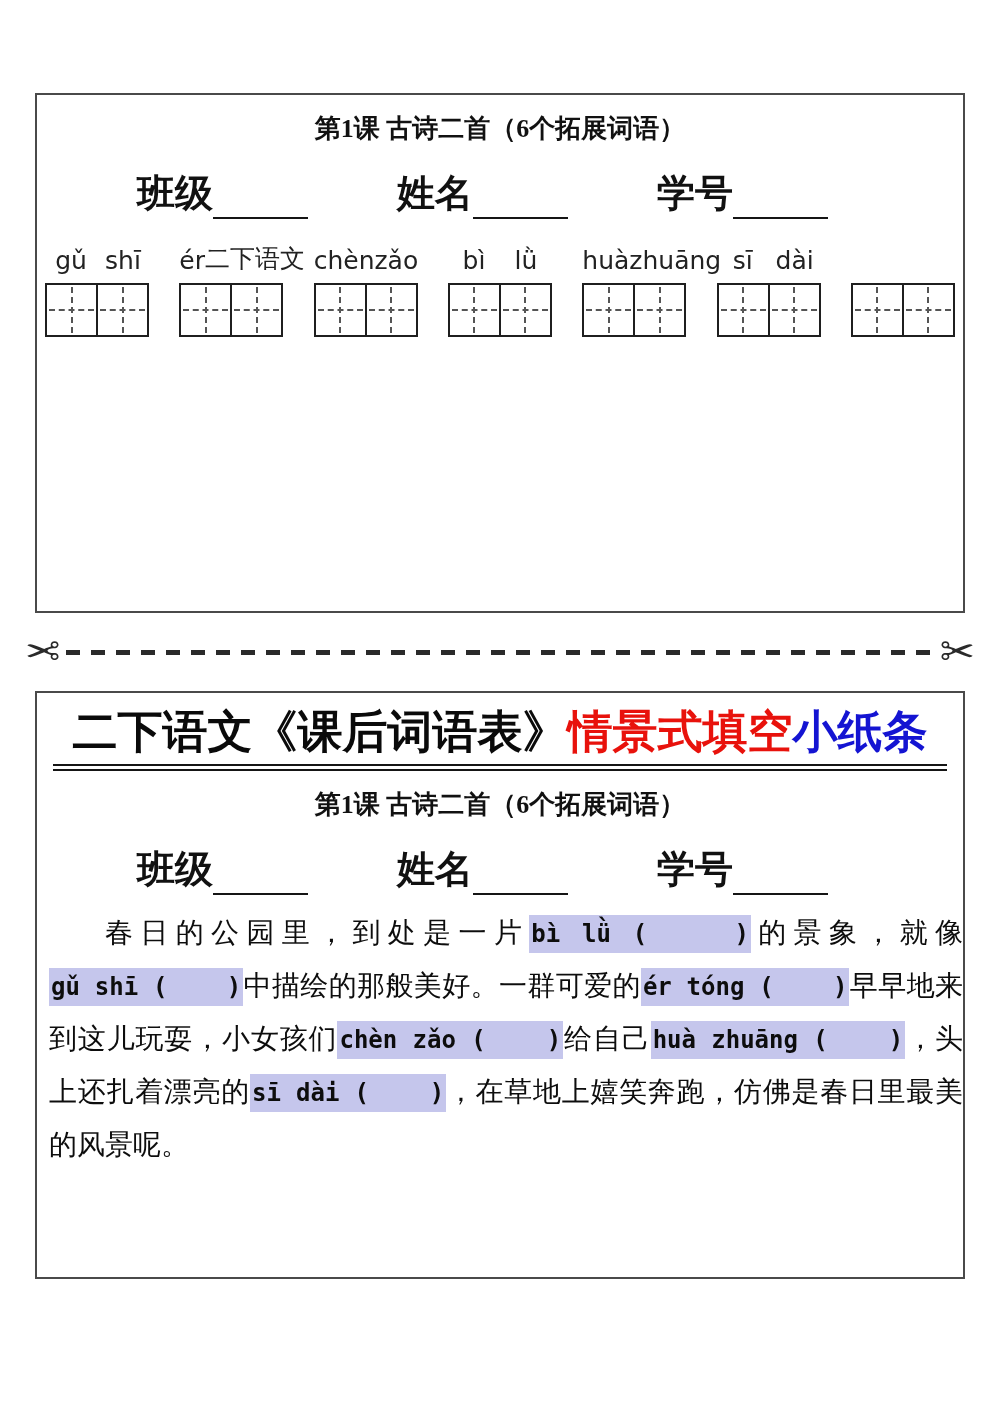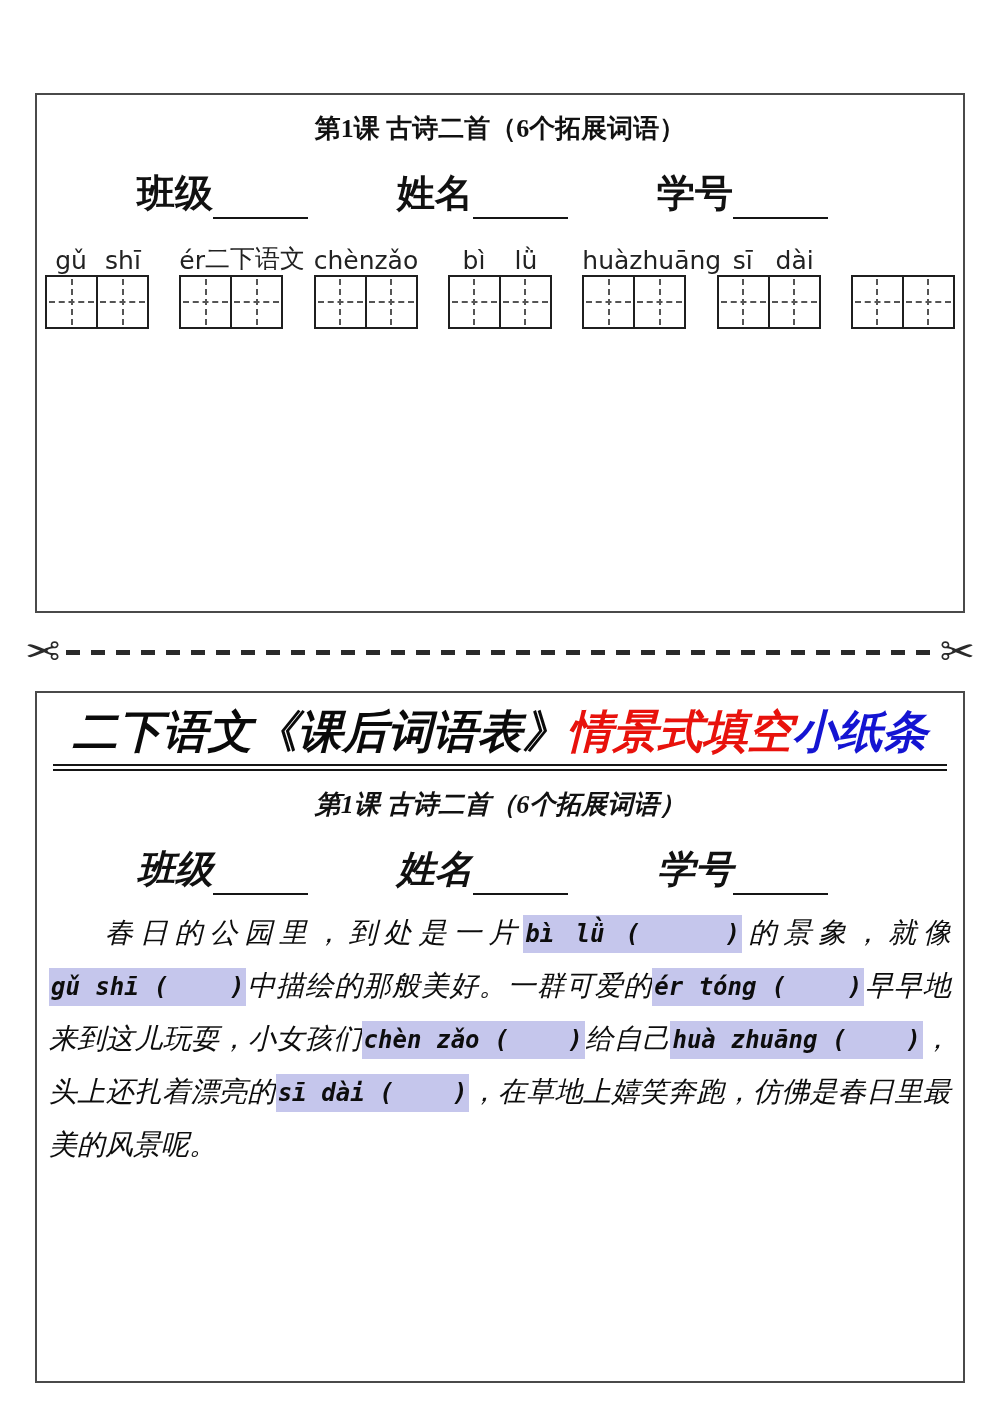--- a/index.html
+++ b/index.html
@@ -19,21 +19,21 @@
   }
   .card{
     box-sizing:border-box;
     width:930px;
     margin:0 auto;
     border:2px solid var(--border);
     background:#fff;
     overflow:hidden;
   }
   .card.top{margin-top:93px;height:520px;}
-  .card.bottom{height:692px;font-style:italic;}
+  .card.bottom{height:588px;}
   .title-wrap{
     margin:14px 16px 0 16px;
     text-align:center;
     border-bottom:7px double #151515;
     padding-bottom:5px;
     white-space:nowrap;
   }
   .title-wrap .t{
     font-size:45px;
     font-weight:900;
@@ -73,21 +73,21 @@
     padding:0 8px;
   }
   .wgroup{width:104px;}
   .syls{
     display:flex;
     height:36px;
     align-items:flex-end;
     font-family:"DejaVu Sans","Liberation Sans",sans-serif;
     font-size:25px;
     color:#222;
-    padding-bottom:0;
+    padding-bottom:8px;
   }
   .syl{flex:1;text-align:center;white-space:nowrap;}
   .gridbox{
     display:flex;
     height:50px;
     border:2px solid #1f1f1f;
     box-sizing:content-box;
     background:#fff;
   }
   .cell{flex:1;position:relative;}
@@ -116,21 +116,21 @@
   }
   .scissors.flip{transform:scaleX(-1);}
   .dashline{
     flex:1;
     height:5px;
     margin:0 6px;
     background:repeating-linear-gradient(90deg,#2a2a2a 0 14px,transparent 14px 25px);
   }
   
   .passage{
-    margin:12px 12px 0 12px;
+    margin:12px 0 0 12px;
     font-size:28px;
     line-height:52px;
     text-align:justify;
     text-indent:2em;
   }
   .passage .seg{color:#0d0d0d;}
   .passage .hl{
     background:var(--c-hl);
     font-family:"DejaVu Sans Mono","Liberation Mono",monospace;
     font-size:24px;

